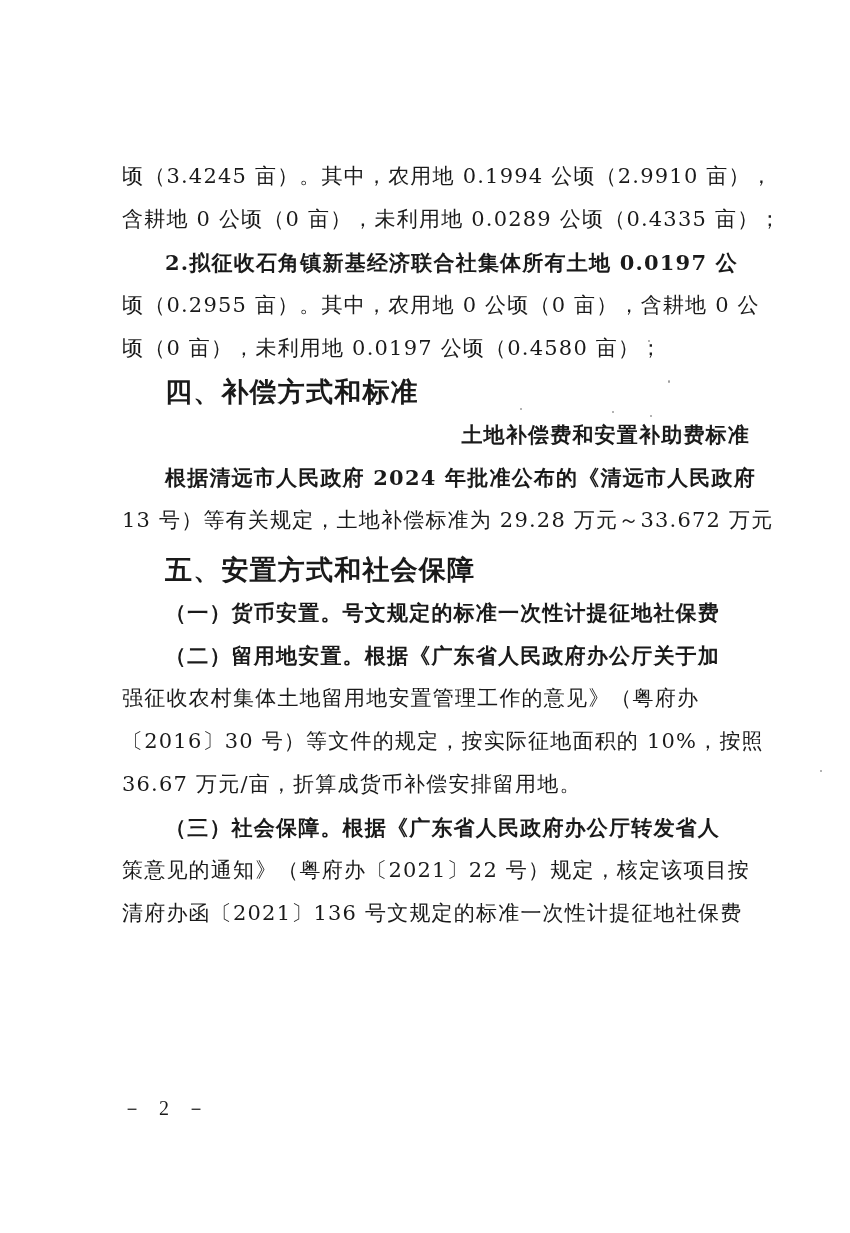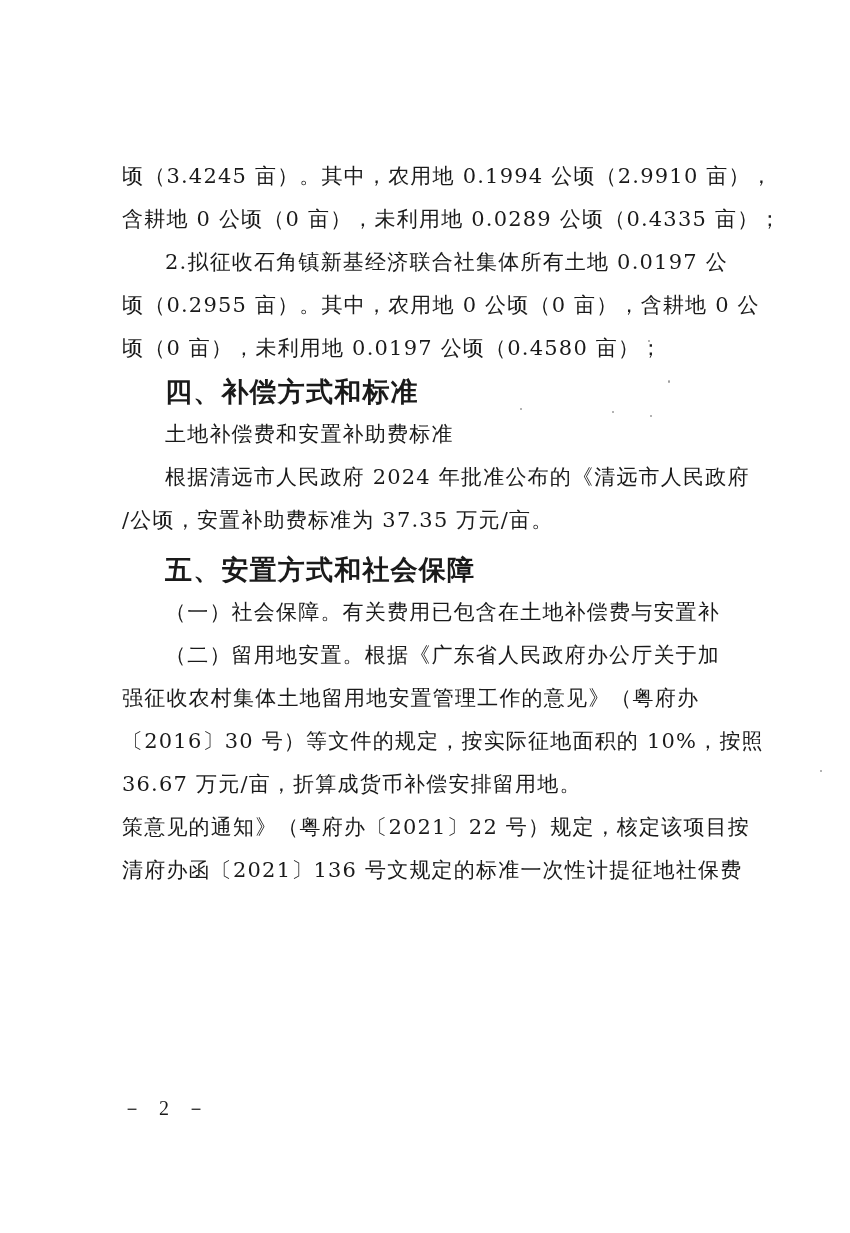--- a/index.html
+++ b/index.html
@@ -31,28 +31,30 @@
     .line {
       height: 43px;
       line-height: 43px;
       font-size: 21px;
       letter-spacing: 1.2px;
       white-space: nowrap;
       overflow: visible;
     }
     .indent {
       padding-left: 43px;
+      font-weight: bold;
     }
     .heading {
       font-family: "DejaVu Sans", "Liberation Sans", sans-serif;
       font-weight: bold;
       font-size: 27px;
     }
     .subtitle {
       font-size: 21px;
+      text-align: right;
     }
     .gap-small { height: 6px; }
     .page-number {
       position: absolute;
       left: 122px;
       top: 1095px;
       font-size: 20px;
       letter-spacing: 6px;
       font-family: "Liberation Serif", serif;
     }
@@ -76,40 +78,41 @@
     <div>
       <div class="line indent">2.拟征收石角镇新基经济联合社集体所有土地 0.0197 公</div>
       <div class="line">顷（0.2955 亩）。其中，农用地 0 公顷（0 亩），含耕地 0 公</div>
       <div class="line">顷（0 亩），未利用地 0.0197 公顷（0.4580 亩）；</div>
     </div>
 
     <div>
       <div class="line indent heading">四、补偿方式和标准</div>
       <div class="line indent subtitle">土地补偿费和安置补助费标准</div>
       <div class="line indent">根据清远市人民政府 2024 年批准公布的《清远市人民政府</div>
-      <div class="line">/公顷，安置补助费标准为 37.35 万元/亩。</div>
+      <div class="line">13 号）等有关规定，土地补偿标准为 29.28 万元～33.672 万元</div>
     </div>
 
     <div class="gap-small"></div>
 
     <div>
       <div class="line indent heading">五、安置方式和社会保障</div>
 
       <div>
-        <div class="line indent">（一）社会保障。有关费用已包含在土地补偿费与安置补</div>
+        <div class="line indent">（一）货币安置。号文规定的标准一次性计提征地社保费</div>
       </div>
 
       <div>
         <div class="line indent">（二）留用地安置。根据《广东省人民政府办公厅关于加</div>
         <div class="line">强征收农村集体土地留用地安置管理工作的意见》（粤府办</div>
         <div class="line">〔2016〕30 号）等文件的规定，按实际征地面积的 10%，按照</div>
         <div class="line">36.67 万元/亩，折算成货币补偿安排留用地。</div>
       </div>
 
       <div>
+        <div class="line indent">（三）社会保障。根据《广东省人民政府办公厅转发省人</div>
         <div class="line">策意见的通知》（粤府办〔2021〕22 号）规定，核定该项目按</div>
         <div class="line">清府办函〔2021〕136 号文规定的标准一次性计提征地社保费</div>
       </div>
     </div>
   </div>
 
   <div class="page-number">－ 2 －</div>
 
   <span class="speck" style="left:648px;top:340px;width:2px;height:2px;"></span>
   <span class="speck" style="left:668px;top:380px;width:2px;height:3px;"></span>

